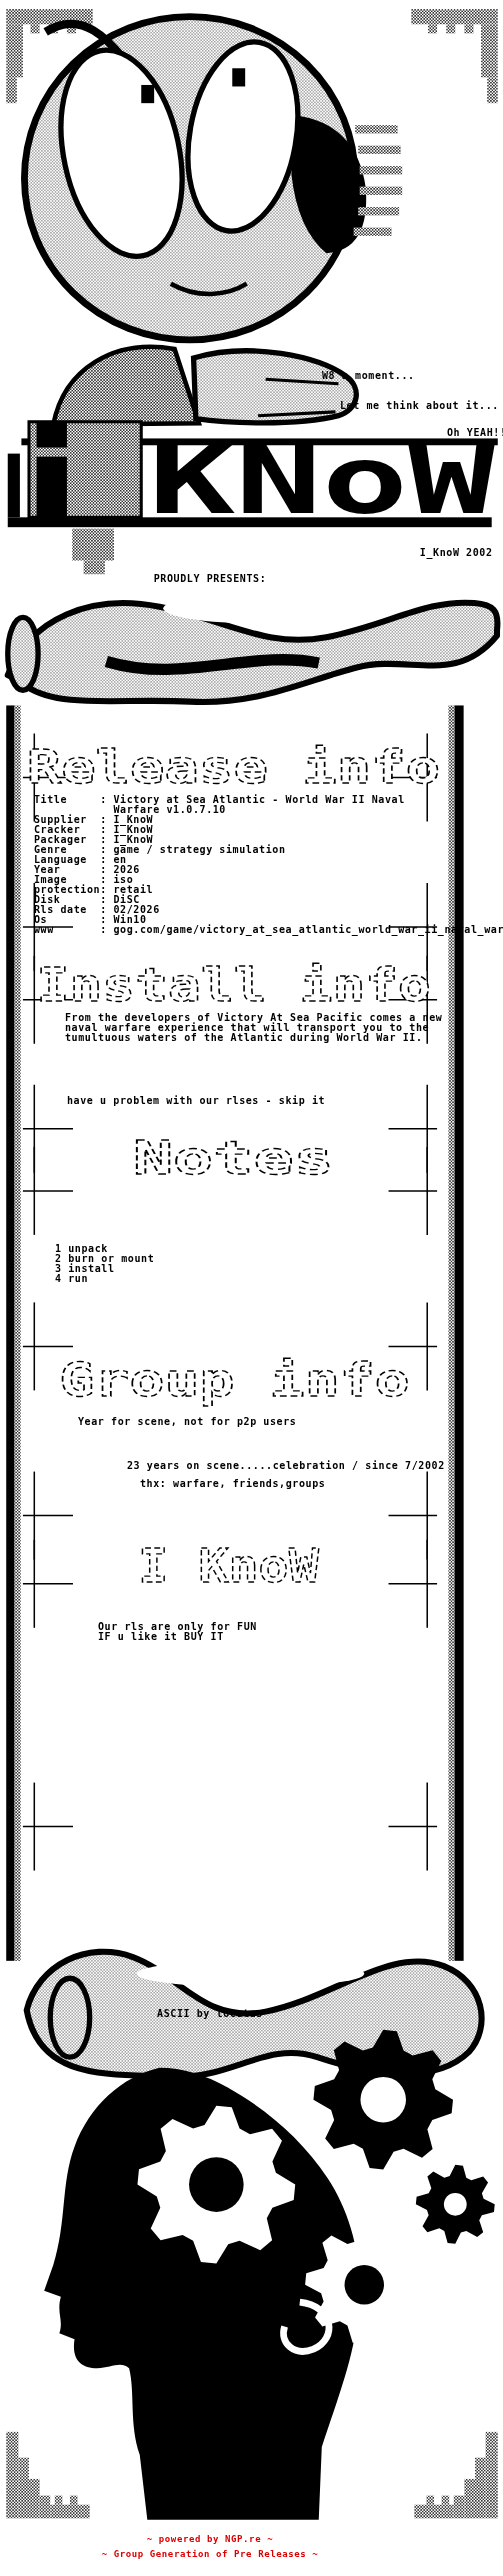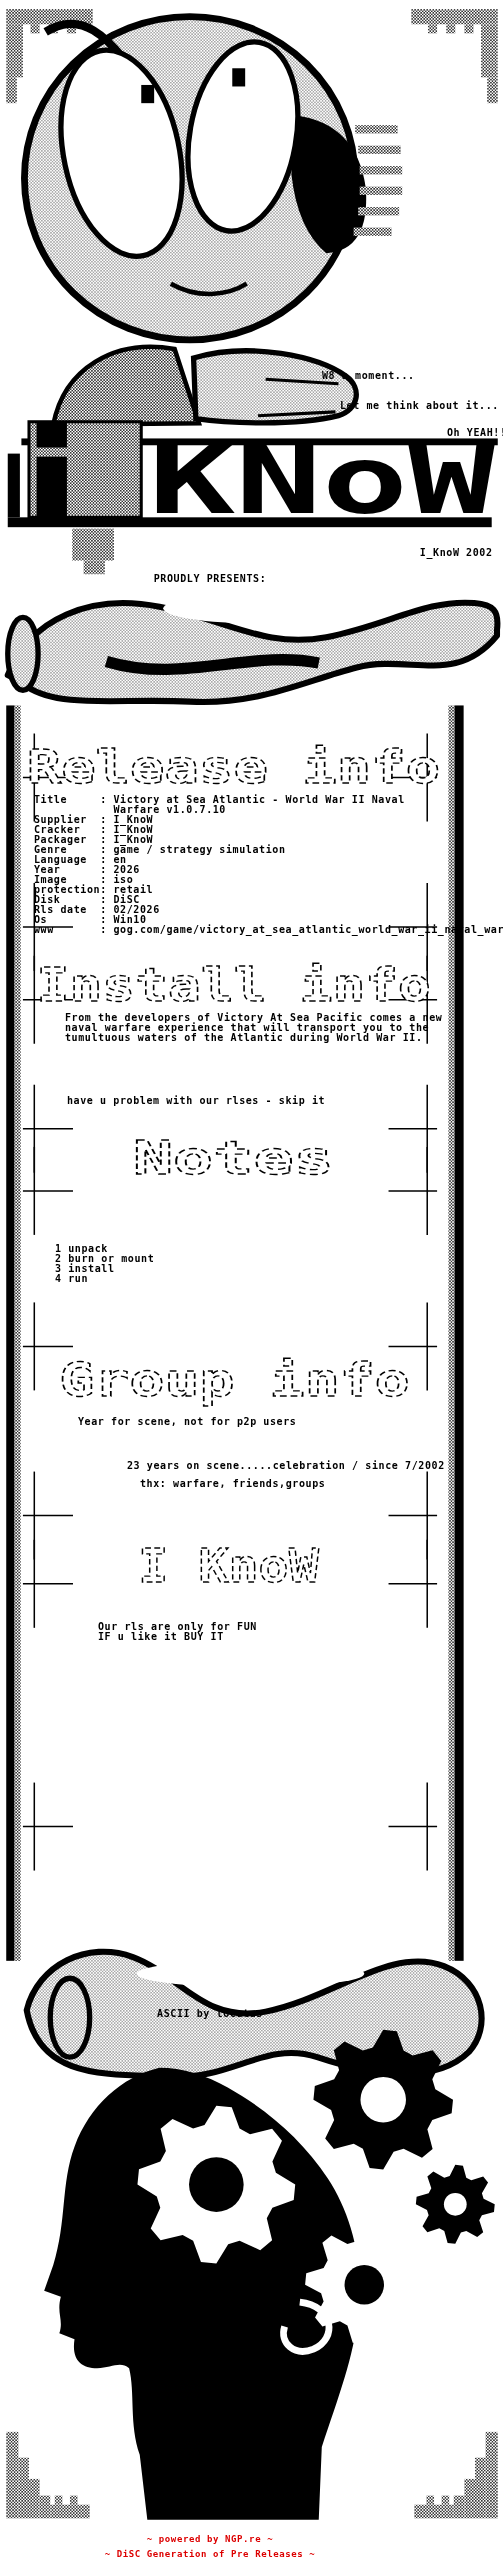--- a/index.html
+++ b/index.html
@@ -215,16 +215,16 @@
 <div class="t" style="left:78px;top:1417px;">Year for scene, not for p2p users</div>
 <div class="t" style="left:127px;top:1461px;">23 years on scene.....celebration / since 7/2002</div>
 <div class="t" style="left:140px;top:1479px;">thx: warfare, friends,groups</div>
 
 <div class="t" style="left:98px;top:1622px;">Our rls are only for FUN
 IF u like it BUY IT</div>
 
 <div class="t ctr" style="top:2000px;margin-top:9px;">ASCII by locutus</div>
 
 <div class="t ctr red" style="top:2534px;">~ powered by NGP.re ~</div>
-<div class="t ctr red" style="top:2549px;">~ DiSC Generation of Pre Releases ~</div>
+<div class="t ctr red" style="top:2549px;">~ Group Generation of Pre Releases ~</div>
 
 </div>
 
 
 </body></html>

